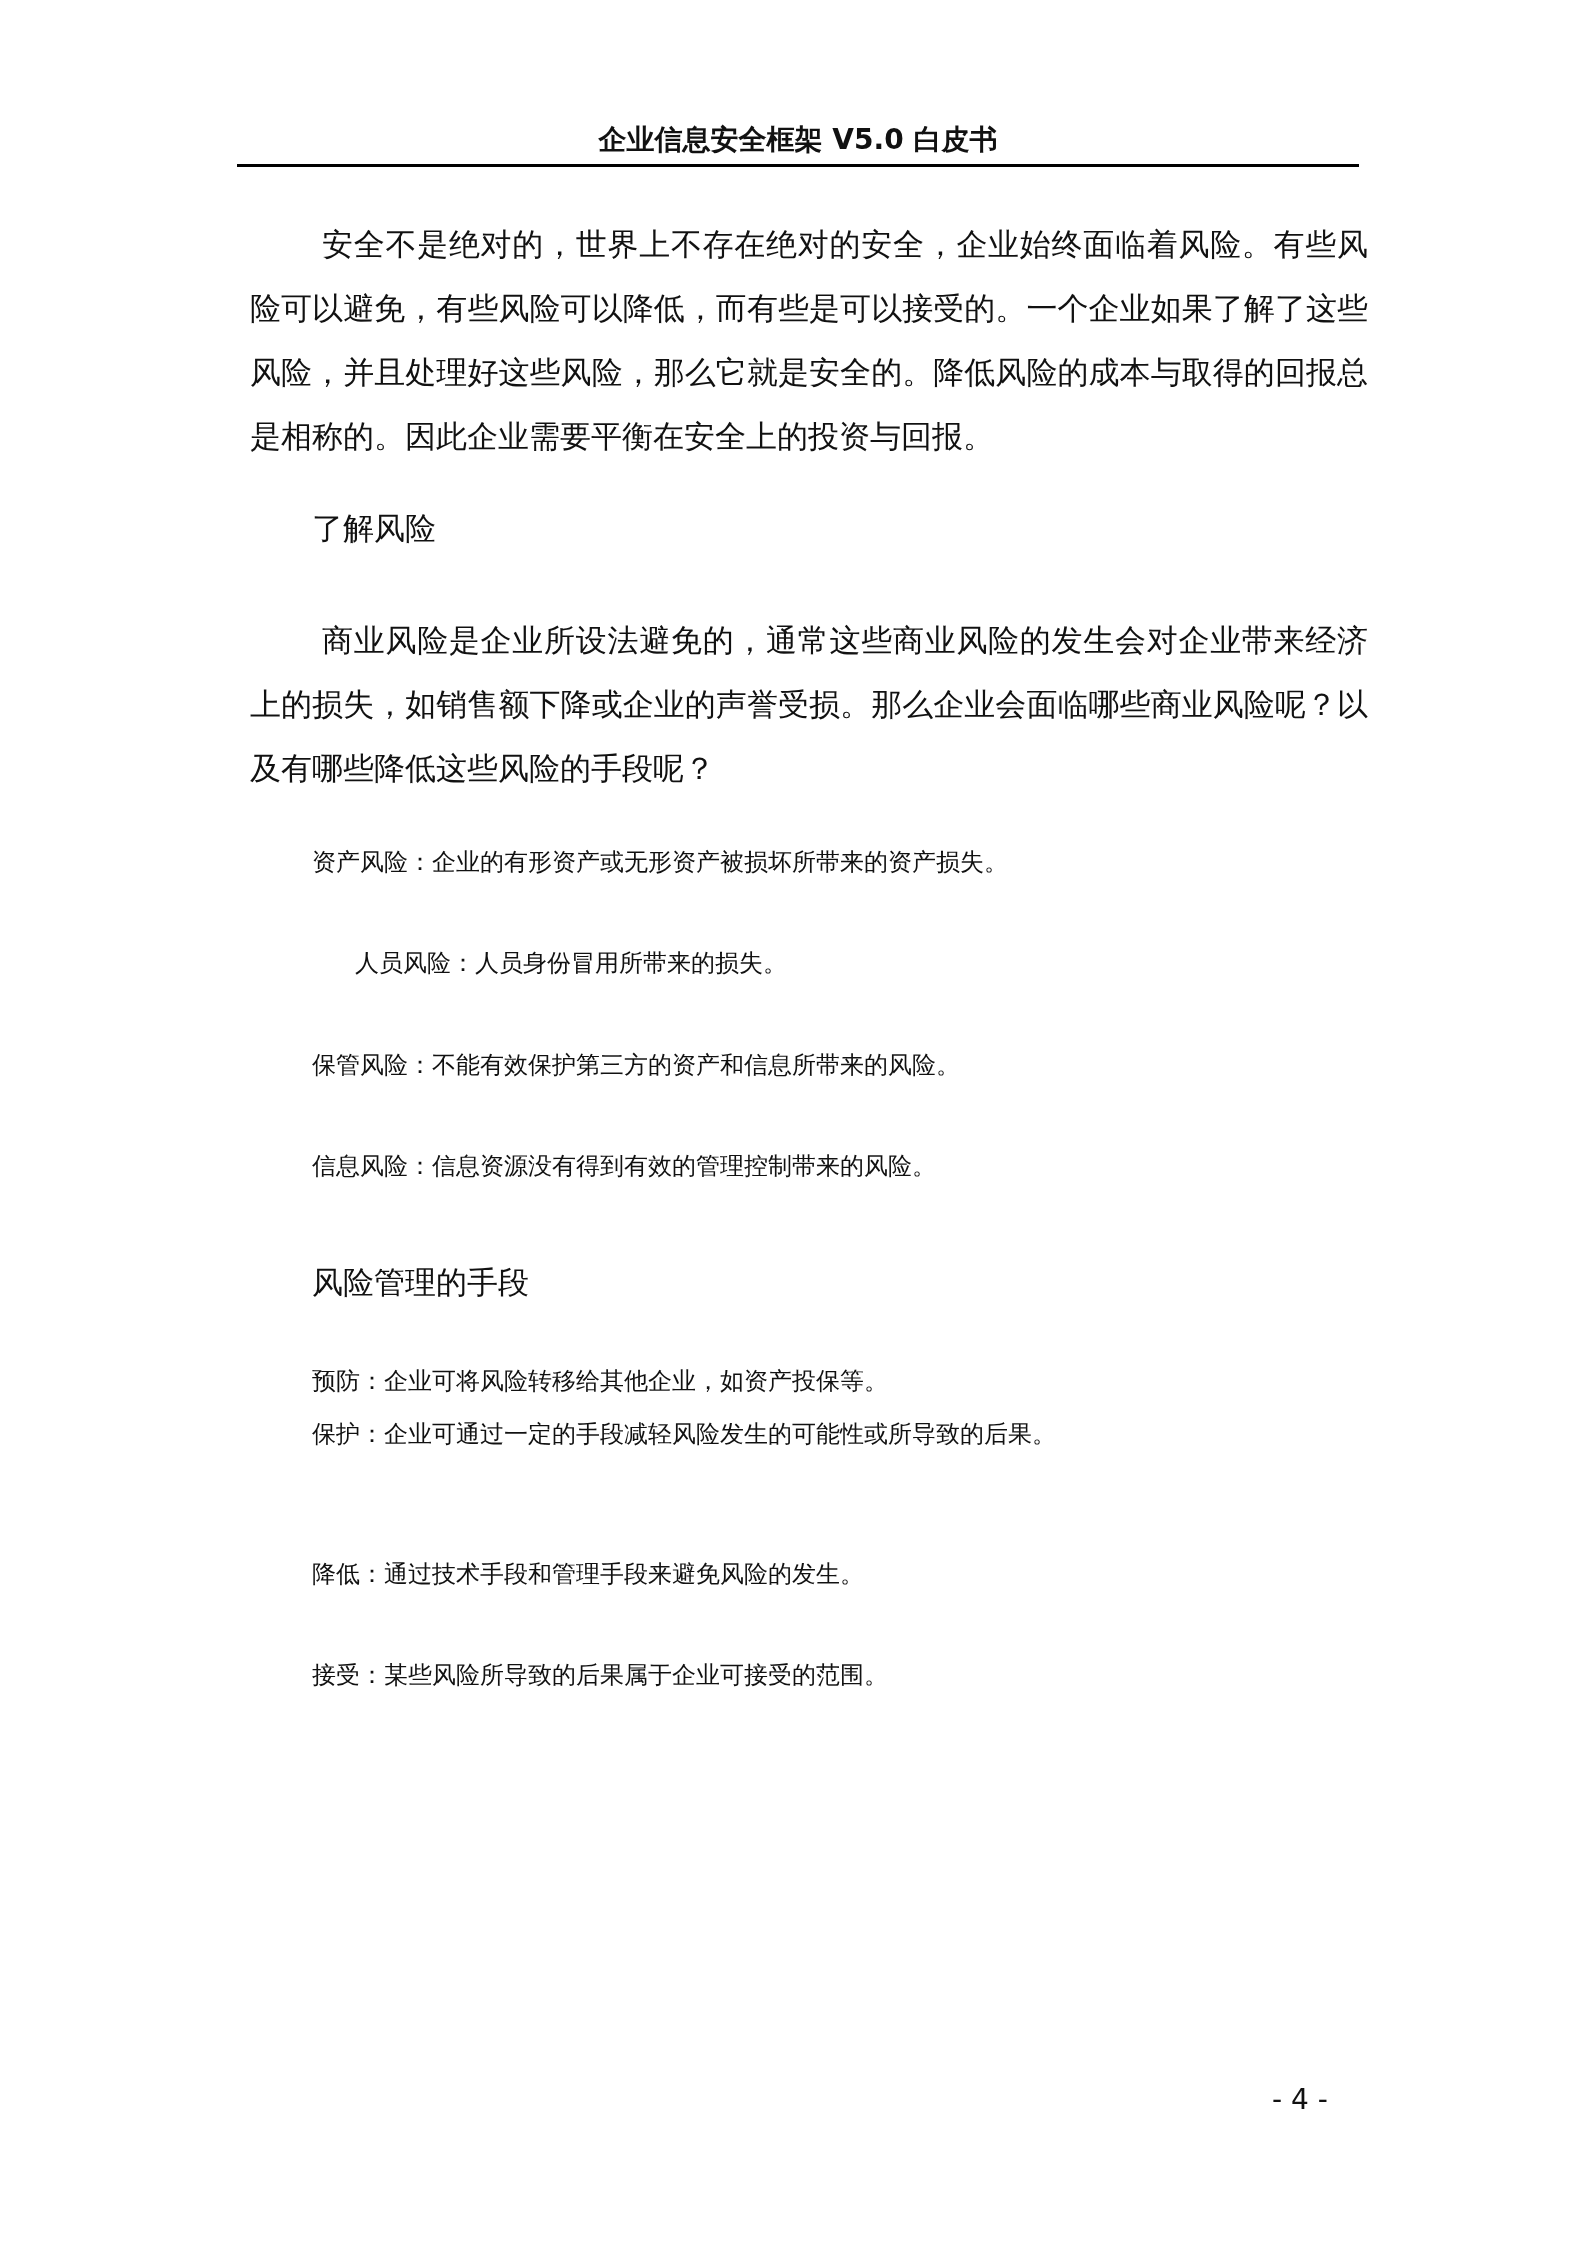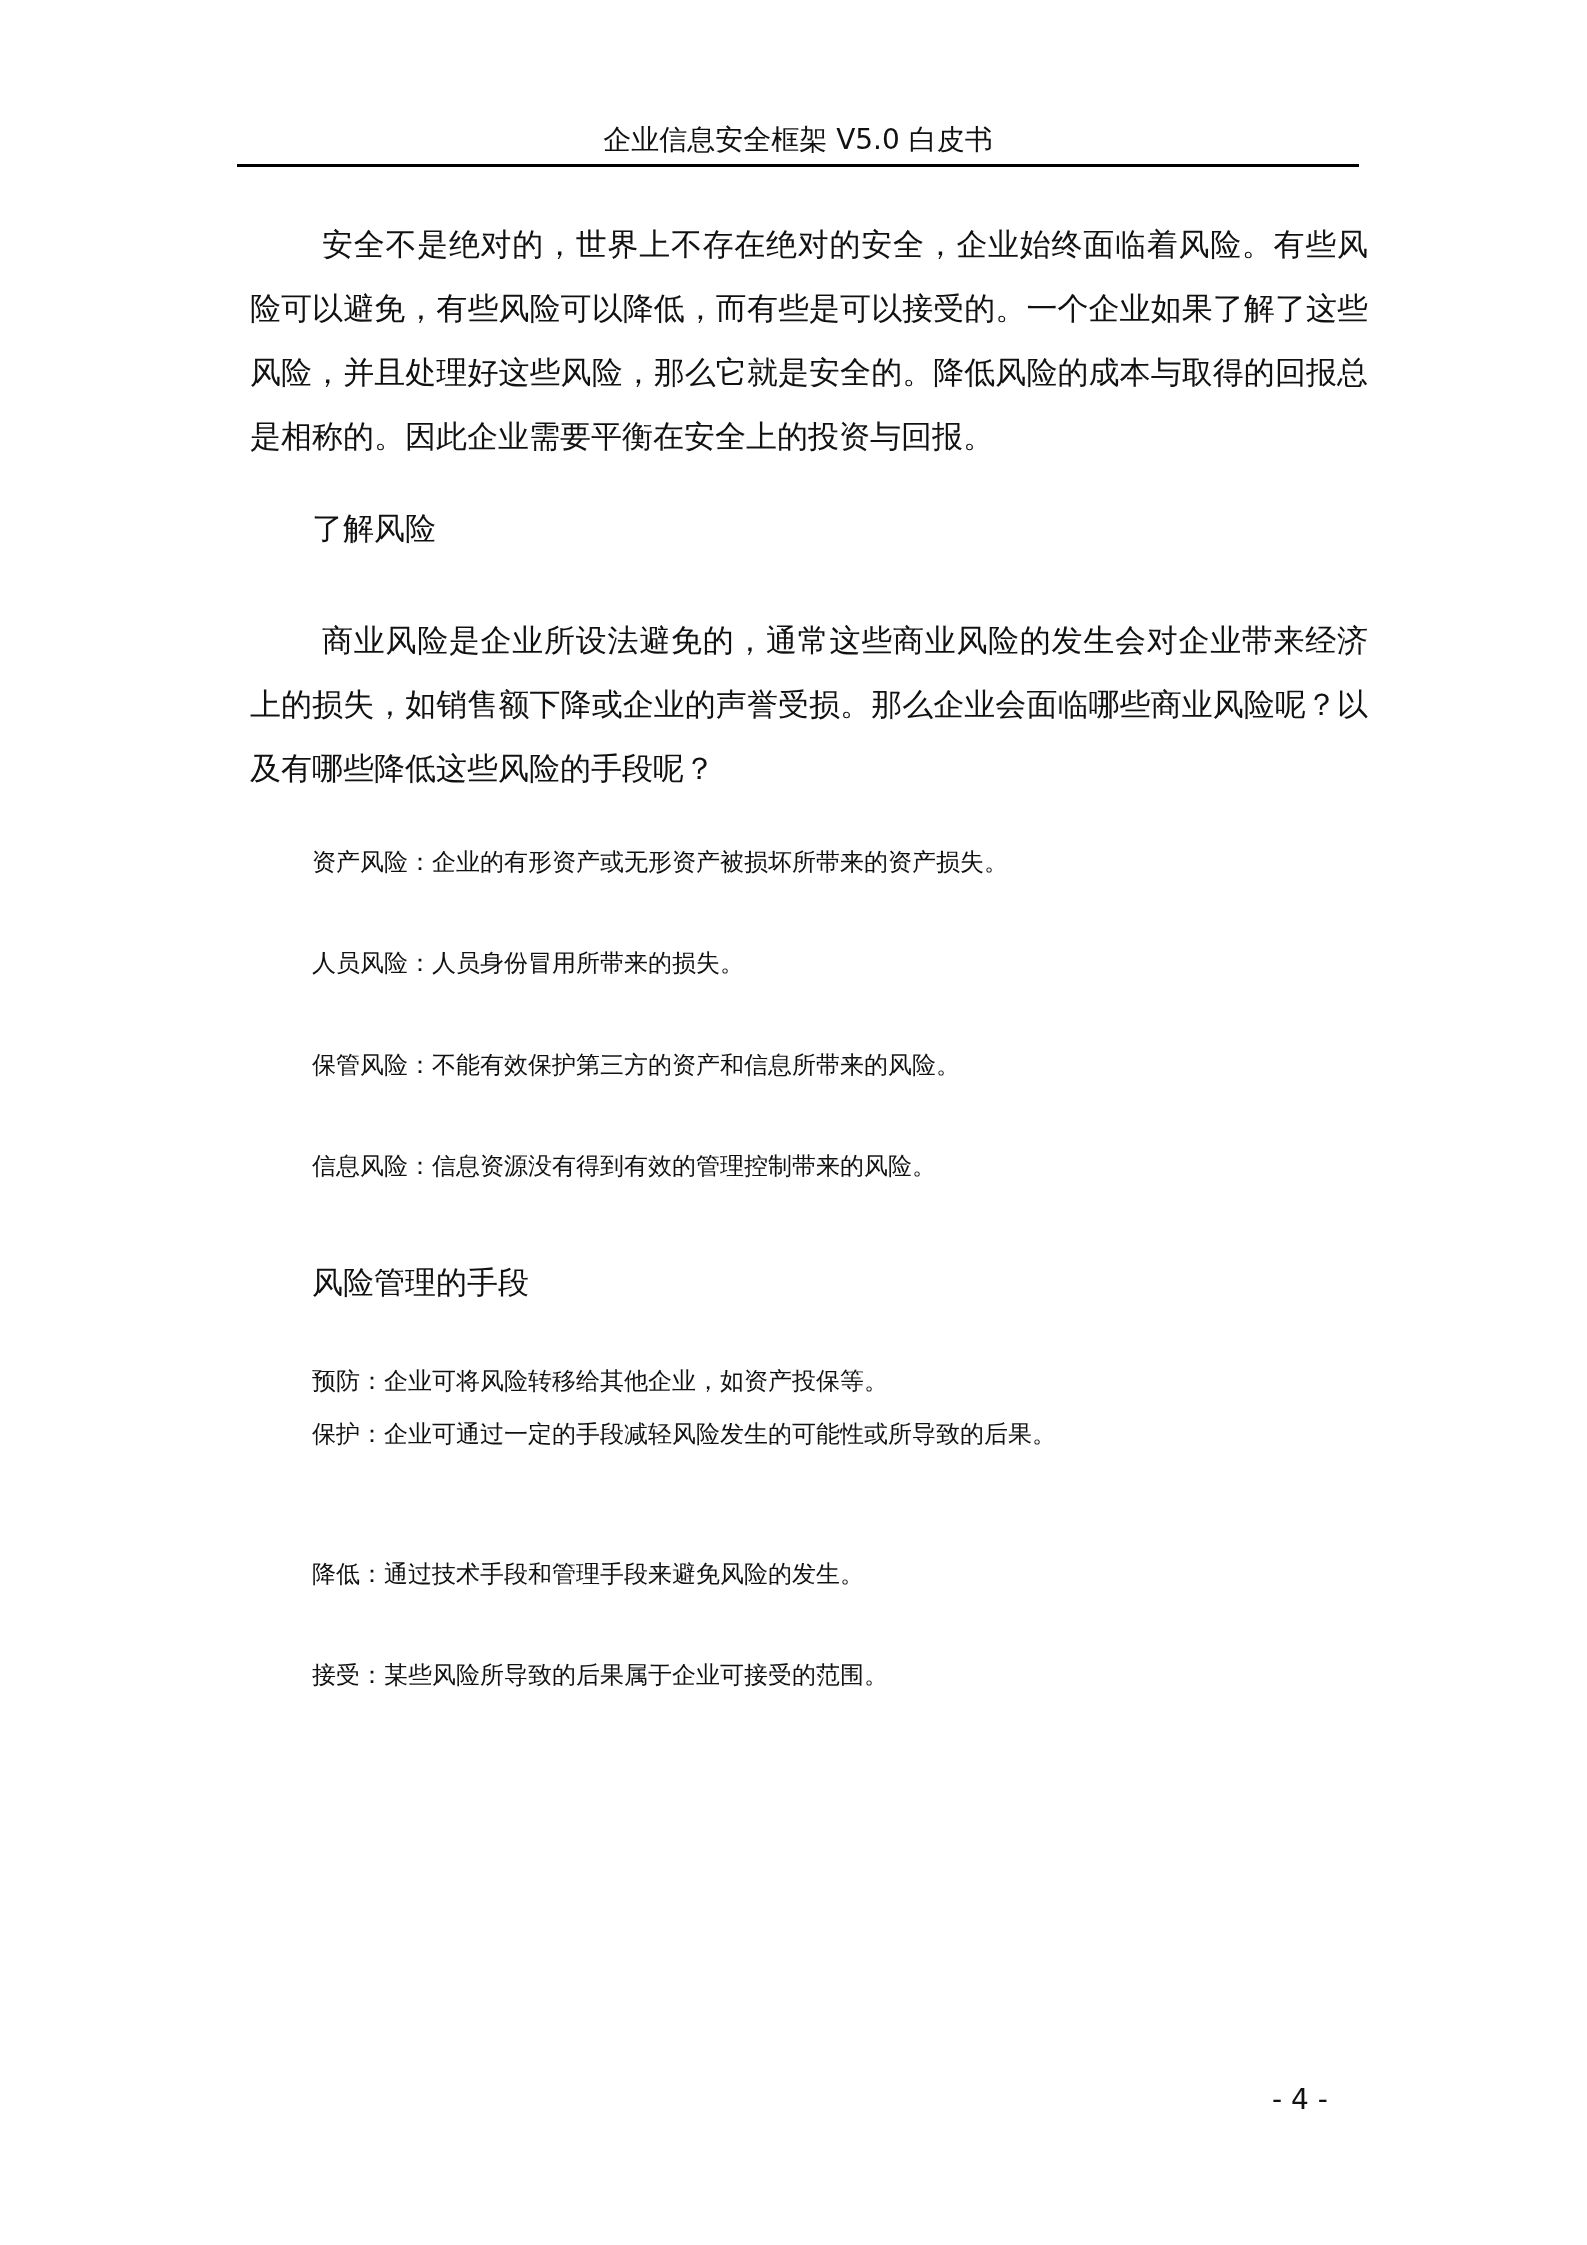--- a/index.html
+++ b/index.html
@@ -17,20 +17,21 @@
     }
     .page-header {
       position: absolute;
       left: 237px;
       top: 120px;
       width: 1122px;
       text-align: center;
       font-size: 28px;
       line-height: 40px;
       letter-spacing: 0px;
+      font-weight: bold;
     }
     .header-rule {
       position: absolute;
       left: 237px;
       top: 164px;
       width: 1122px;
       height: 3px;
       background: #000000;
     }
     .content {
@@ -83,21 +84,21 @@
 
   <div class="content">
 
     <p class="para" style="top:202px;">安全不是绝对的，世界上不存在绝对的安全，企业始终面临着风险。有些风险可以避免，有些风险可以降低，而有些是可以接受的。一个企业如果了解了这些风险，并且处理好这些风险，那么它就是安全的。降低风险的成本与取得的回报总是相称的。因此企业需要平衡在安全上的投资与回报。</p>
 
     <h2 class="heading" style="top:508px;">了解风险</h2>
 
     <p class="para" style="top:598px;">商业风险是企业所设法避免的，通常这些商业风险的发生会对企业带来经济上的损失，如销售额下降或企业的声誉受损。那么企业会面临哪些商业风险呢？以及有哪些降低这些风险的手段呢？</p>
 
     <div class="item" style="top:842px;">资产风险：企业的有形资产或无形资产被损坏所带来的资产损失。</div>
-    <div class="item" style="top:943px;">人员风险：人员身份冒用所带来的损失。</div>
+    <div class="item" style="top:943px;margin-left:43px;">人员风险：人员身份冒用所带来的损失。</div>
     <div class="item" style="top:1045px;">保管风险：不能有效保护第三方的资产和信息所带来的风险。</div>
     <div class="item" style="top:1146px;">信息风险：信息资源没有得到有效的管理控制带来的风险。</div>
 
     <h2 class="heading" style="top:1249px;margin-top:13px;">风险管理的手段</h2>
 
     <div class="item" style="top:1361px;">预防：企业可将风险转移给其他企业，如资产投保等。</div>
     <div class="item" style="top:1414px;">保护：企业可通过一定的手段减轻风险发生的可能性或所导致的后果。</div>
     <div class="item" style="top:1554px;">降低：通过技术手段和管理手段来避免风险的发生。</div>
     <div class="item" style="top:1655px;">接受：某些风险所导致的后果属于企业可接受的范围。</div>
 

